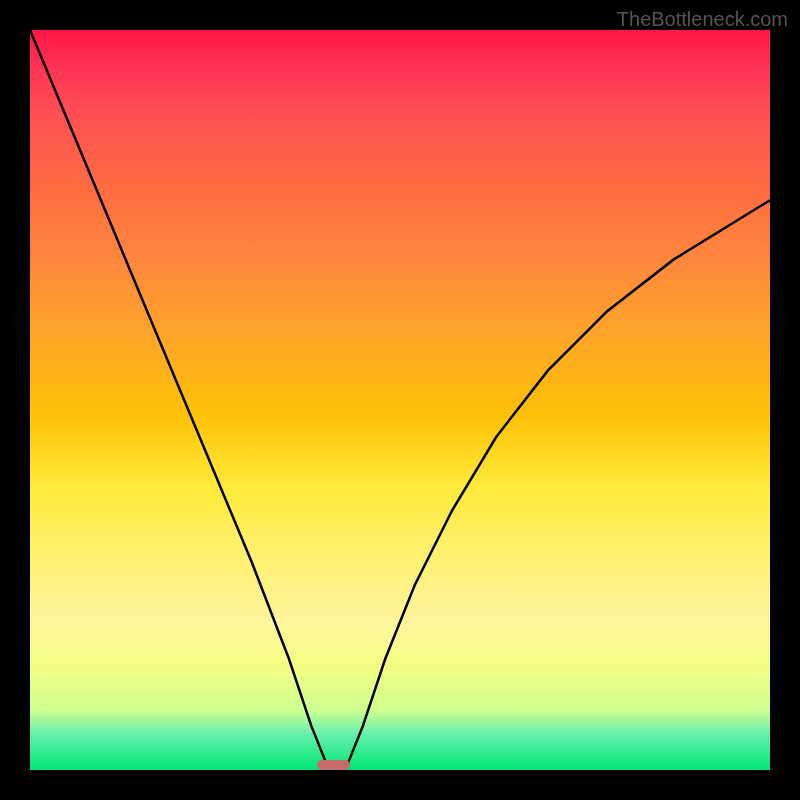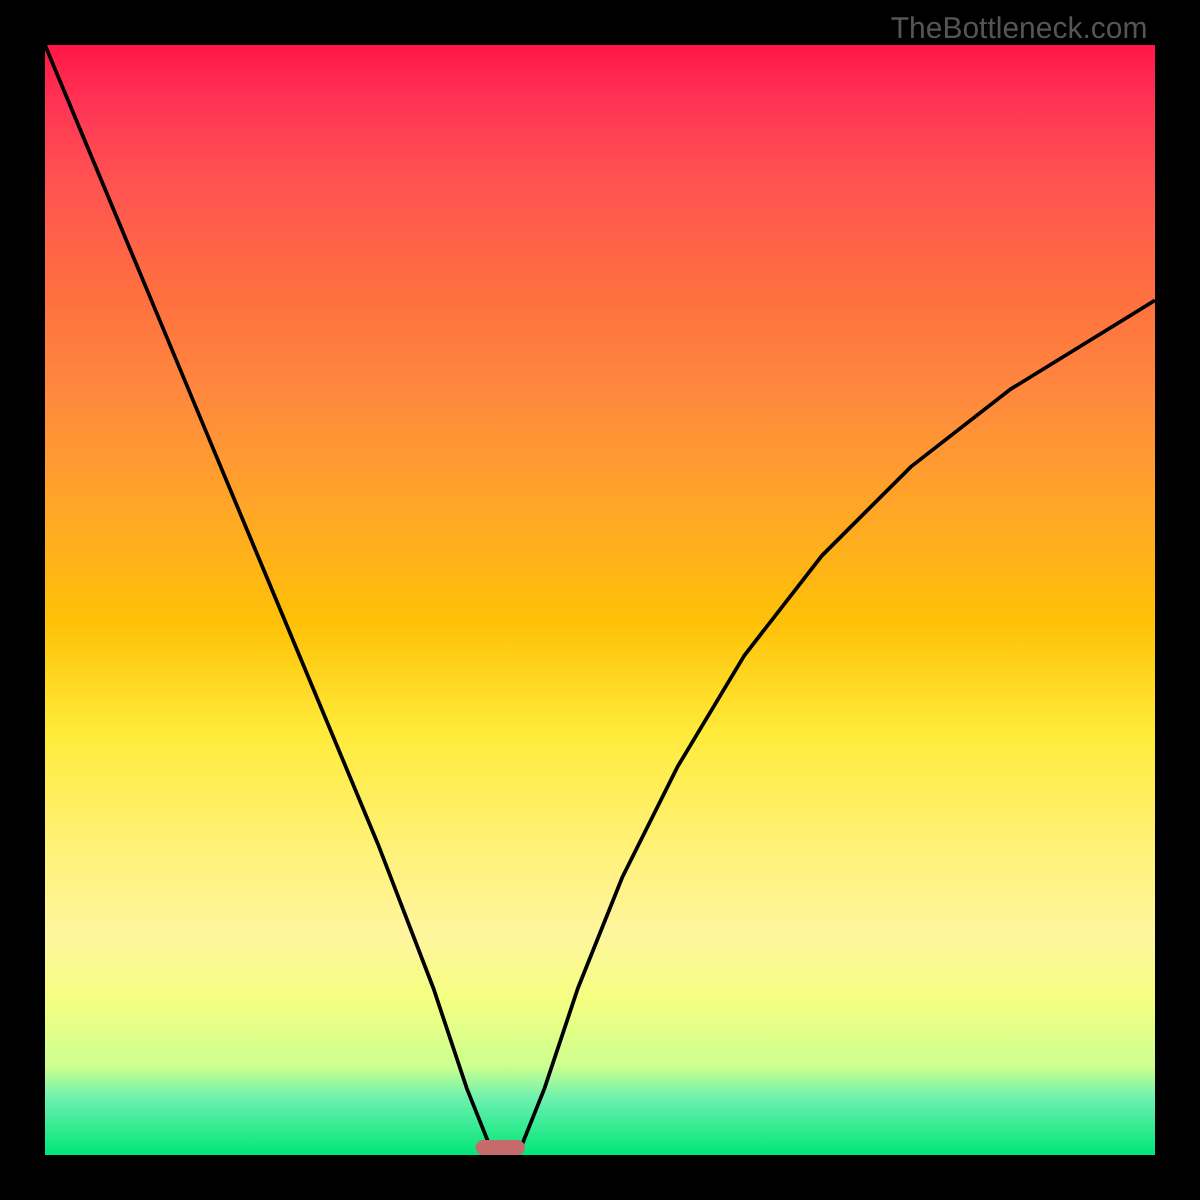--- a/index.html
+++ b/index.html
@@ -10,21 +10,21 @@
     body {
       width: 800px;
       height: 800px;
       background: #000;
       position: relative;
       font-family: Arial, sans-serif;
     }
     .watermark {
       position: absolute;
       top: 8px;
-      right: 35px;
+      right: 12px;
       color: #555;
       font-size: 20px;
       font-weight: normal;
       z-index: 10;
     }
     .chart-area {
       position: absolute;
       top: 30px;
       left: 30px;
       width: 740px;

